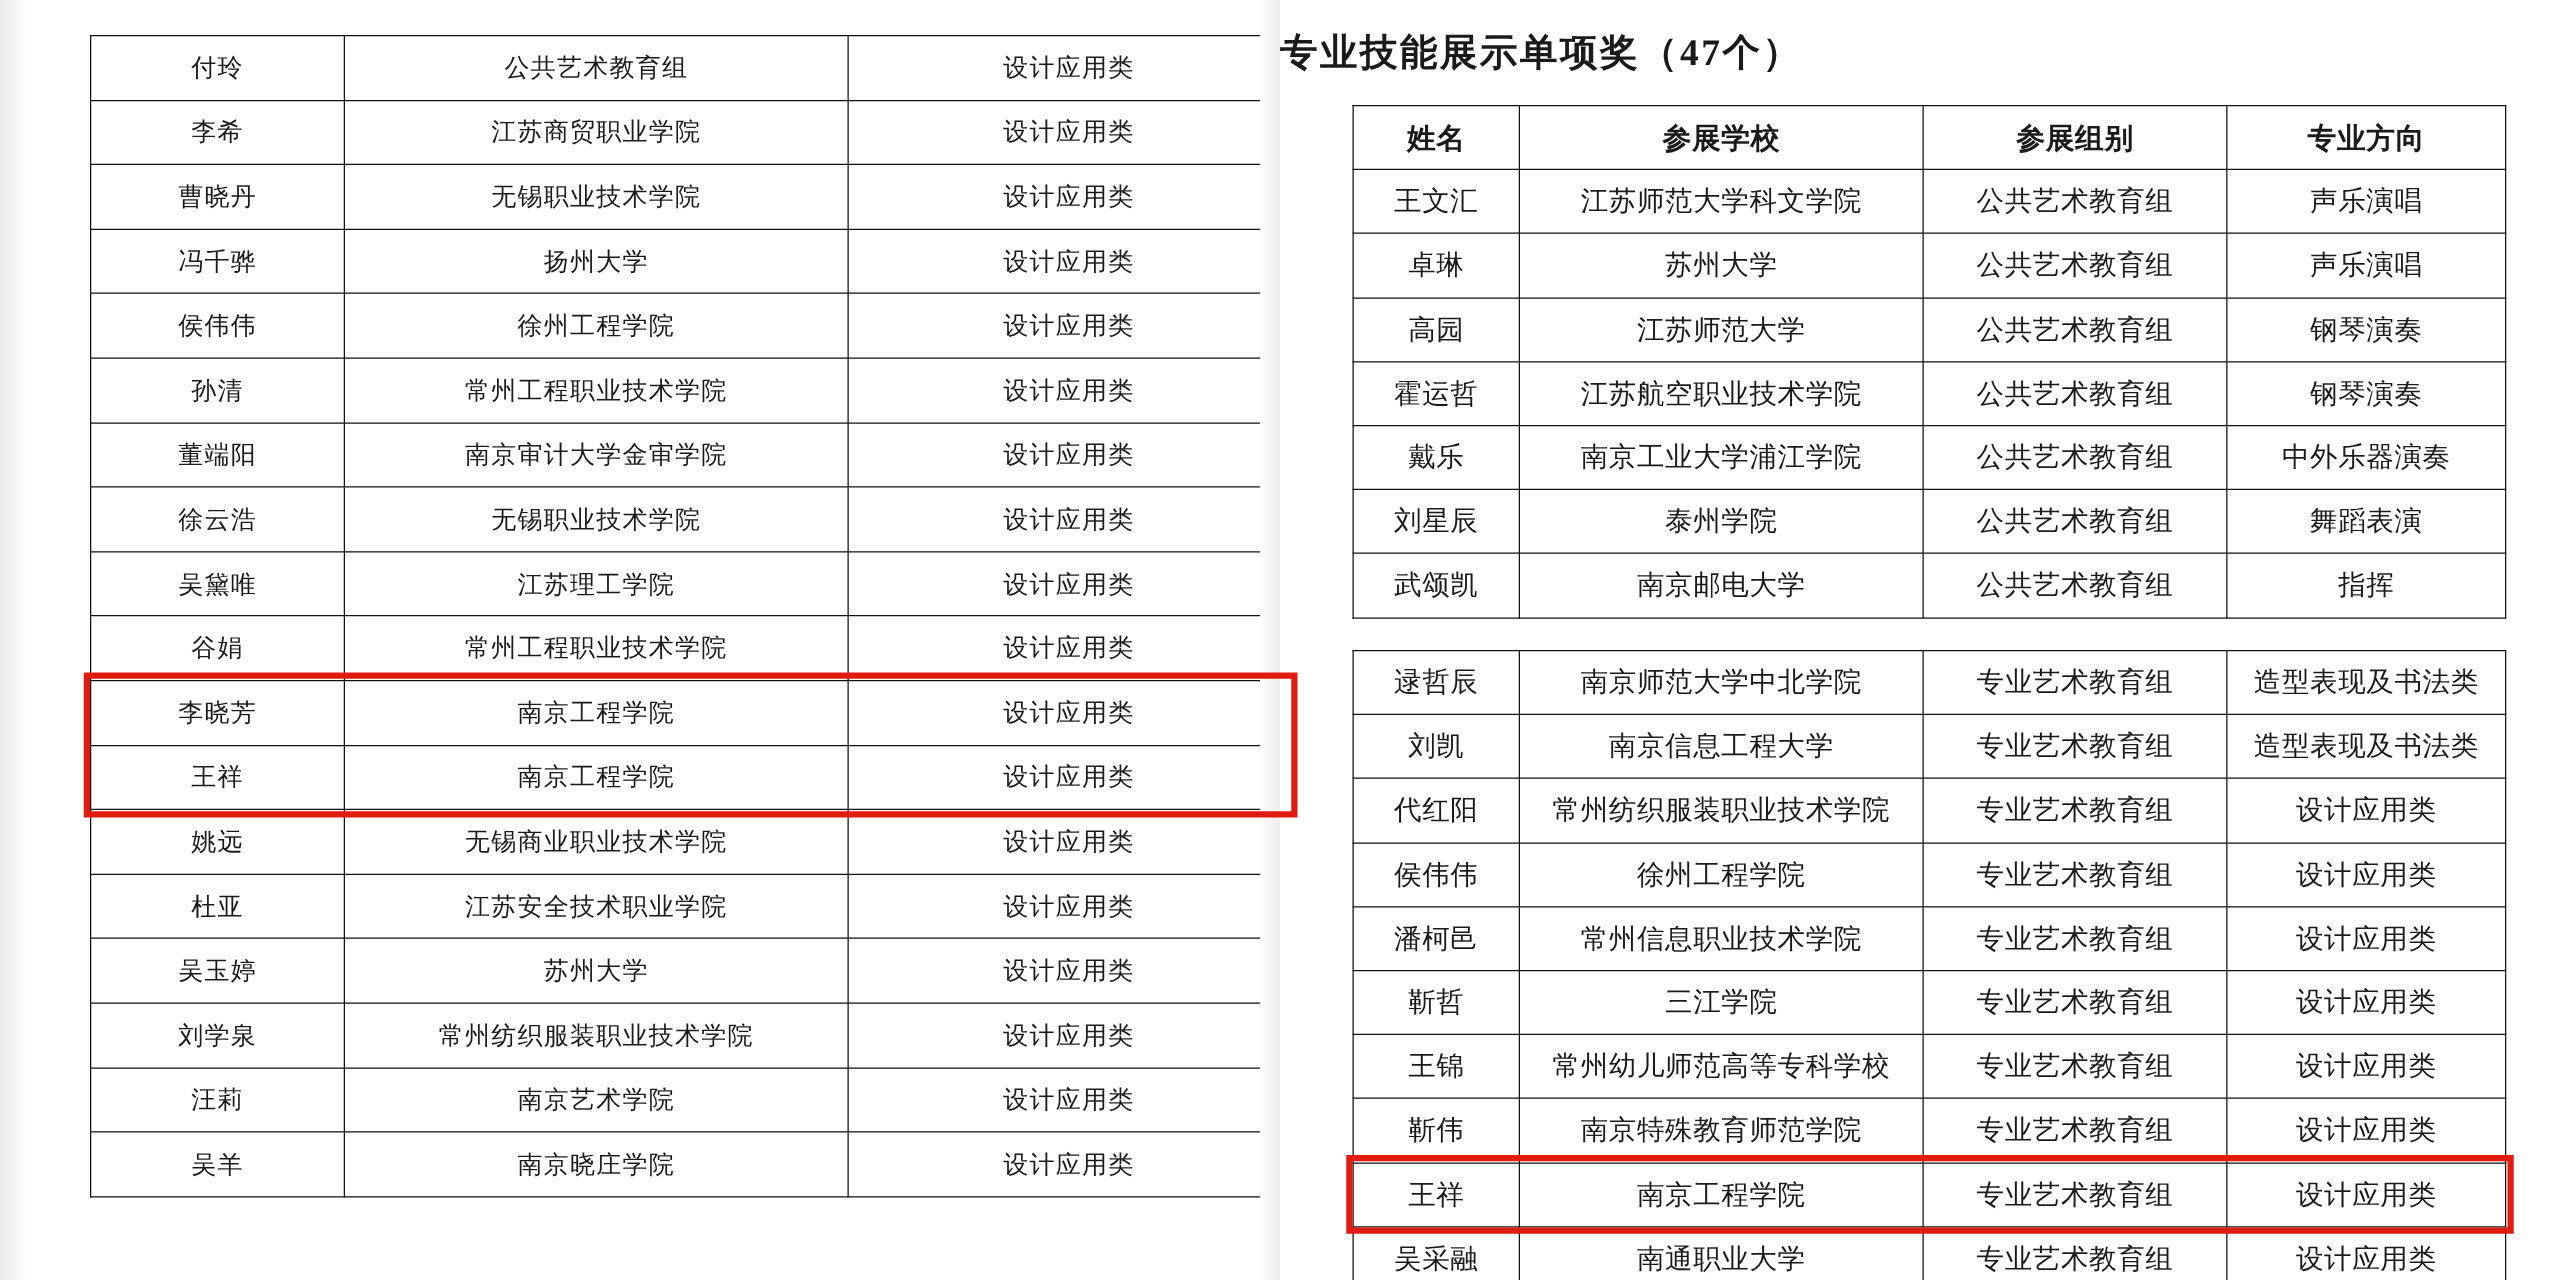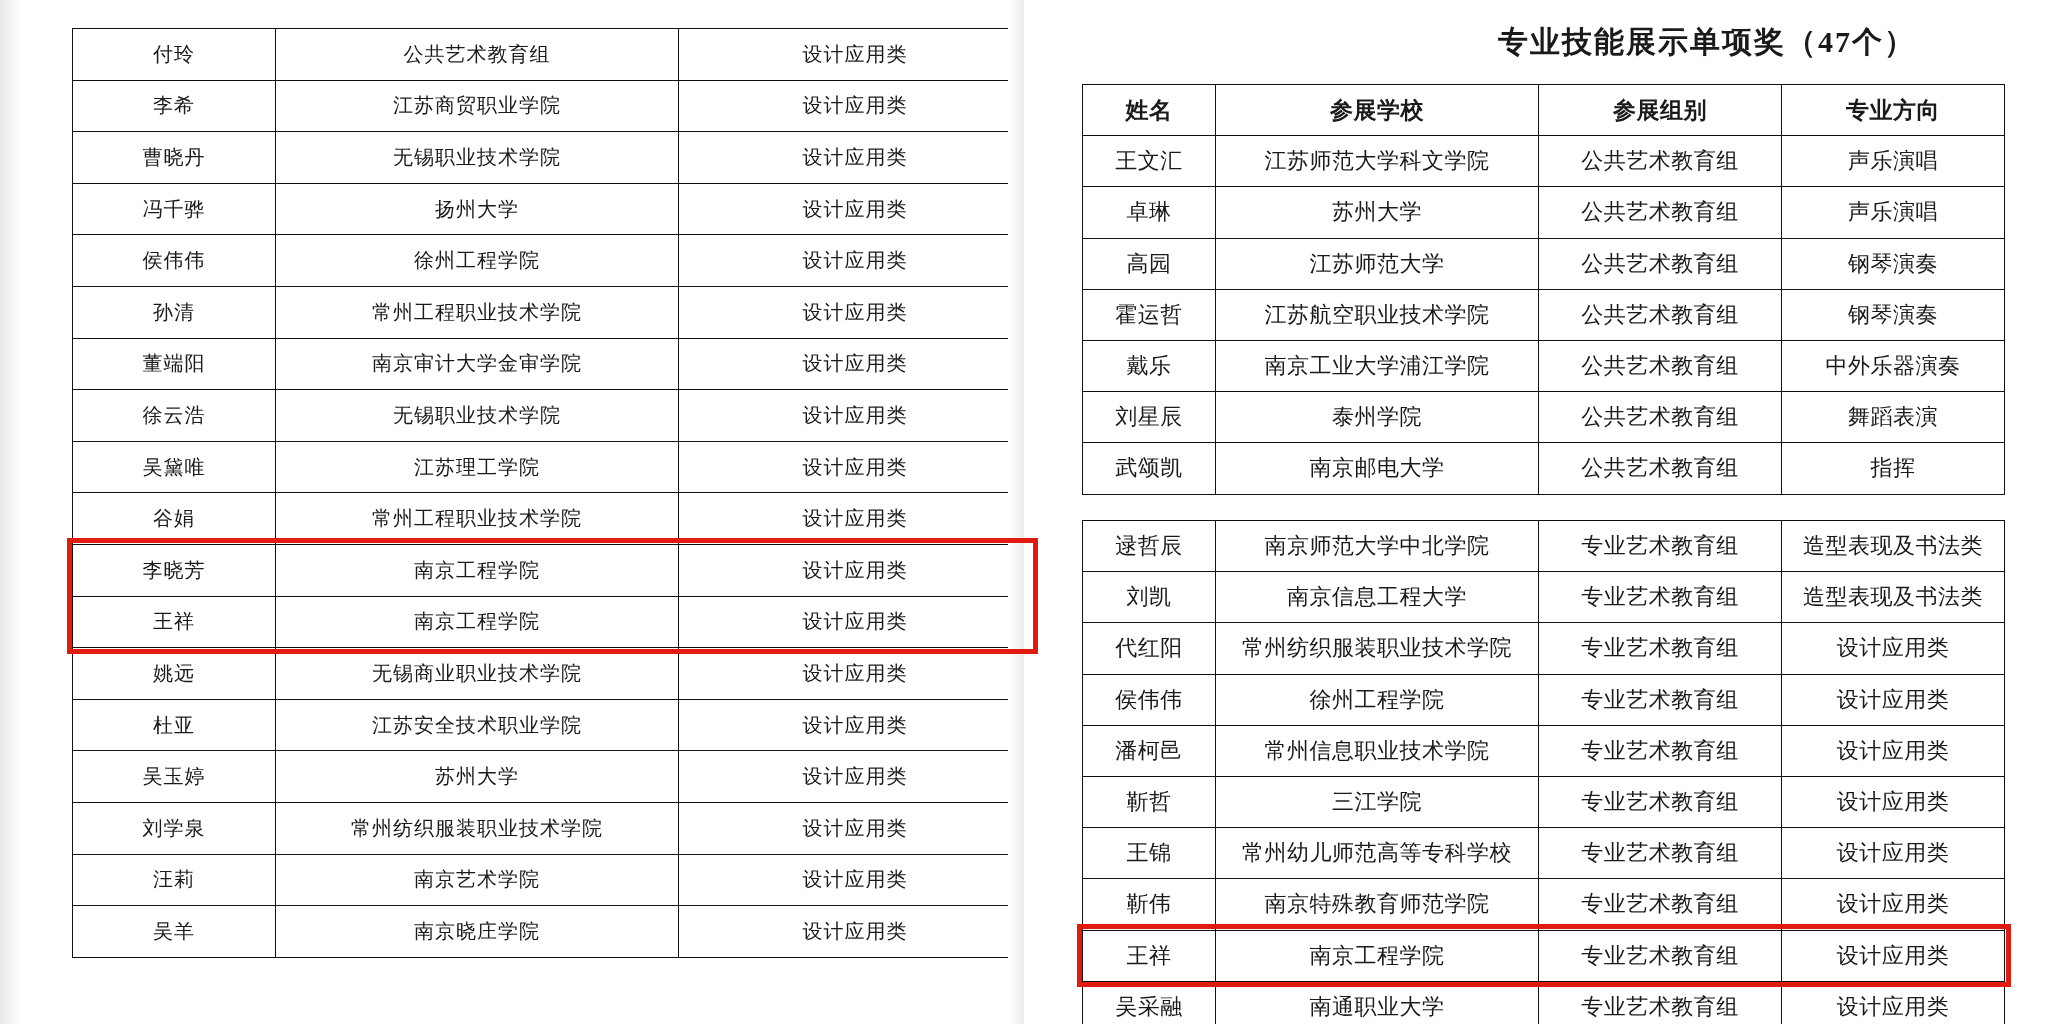--- a/index.html
+++ b/index.html
@@ -77,21 +77,21 @@
     top: 0px;
     width: 1024px;
     height: 1024px;
     background: #ffffff;
   }
   .right-title {
     position: absolute;
     left: 0;
     top: 22px;
     width: 892px;
-    text-align: right;
+    text-align: left;
     font-size: 30px;
     font-weight: bold;
     letter-spacing: 2px;
     font-family: "Liberation Serif", "DejaVu Serif", serif;
   }
 
   #right-table-a {
     position: absolute;
     left: 58px;
     top: 84px;

